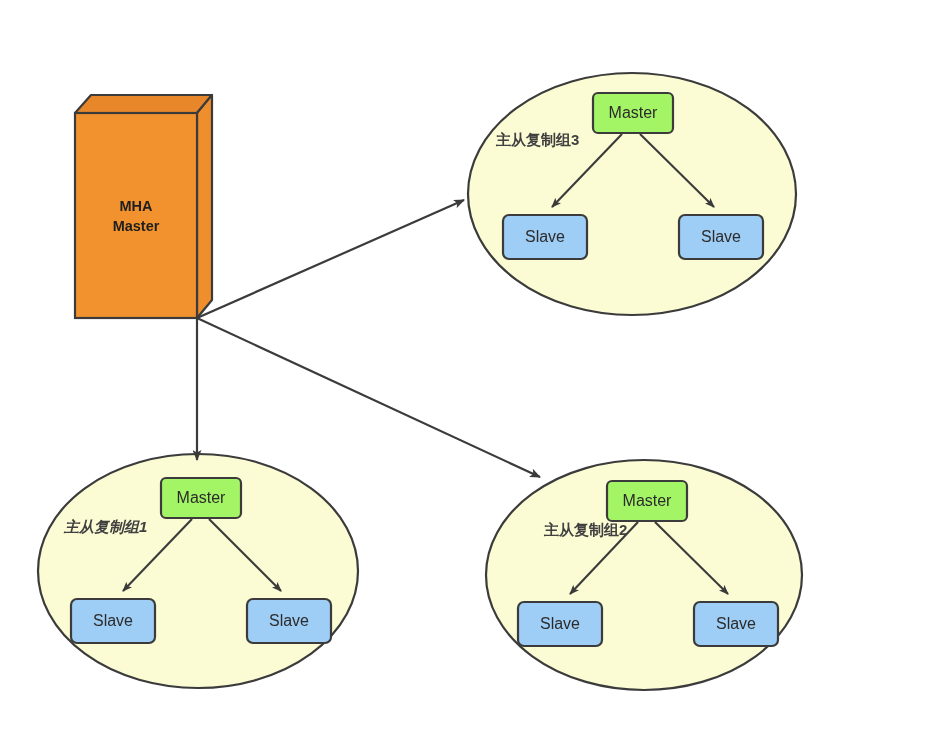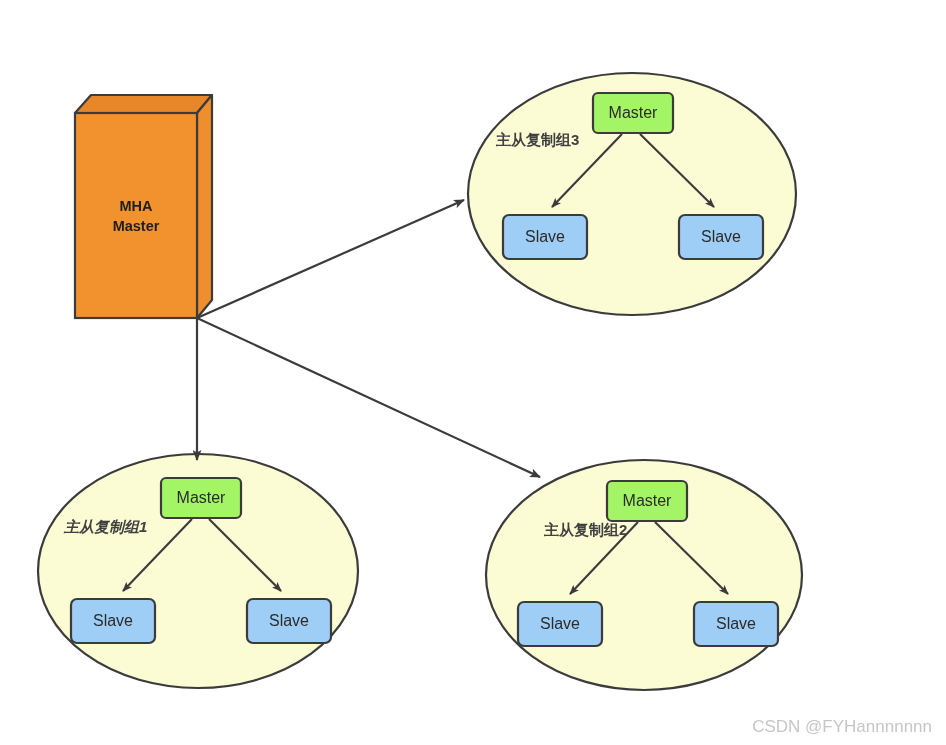--- a/index.html
+++ b/index.html
@@ -125,15 +125,14 @@
   <div class="group-caption" style="left:64px; top:518px;font-style:italic;">主从复制组1</div>
   <div class="node-label" style="left:161px; top:478px; width:80px; height:40px;">Master</div>
   <div class="node-label" style="left:71px; top:599px; width:84px; height:44px;">Slave</div>
   <div class="node-label" style="left:247px; top:599px; width:84px; height:44px;">Slave</div>
 
   <div class="group-caption" style="left:496px; top:521px;margin-left:48px;">主从复制组2</div>
   <div class="node-label" style="left:607px; top:481px; width:80px; height:40px;">Master</div>
   <div class="node-label" style="left:518px; top:602px; width:84px; height:44px;">Slave</div>
   <div class="node-label" style="left:694px; top:602px; width:84px; height:44px;">Slave</div>
 
-  <div class="watermark">CSDN @FYHannnnnnn</div>
 
 </div>
 
 </body></html>

